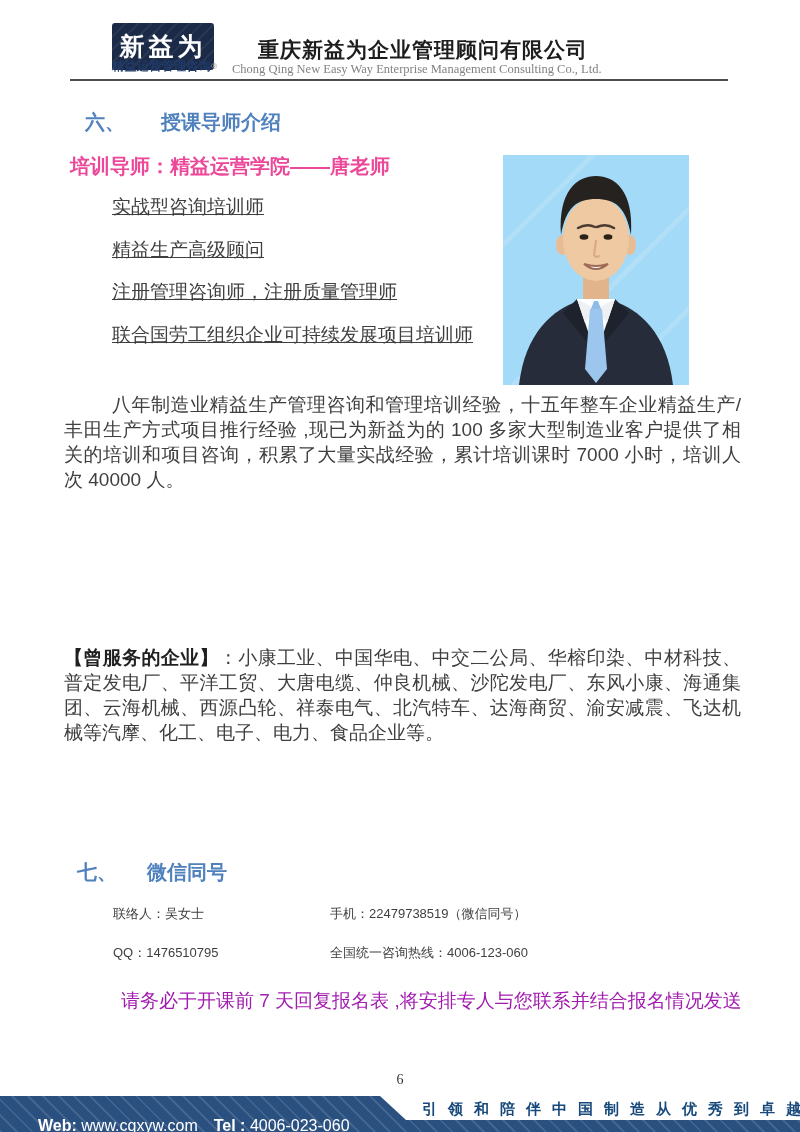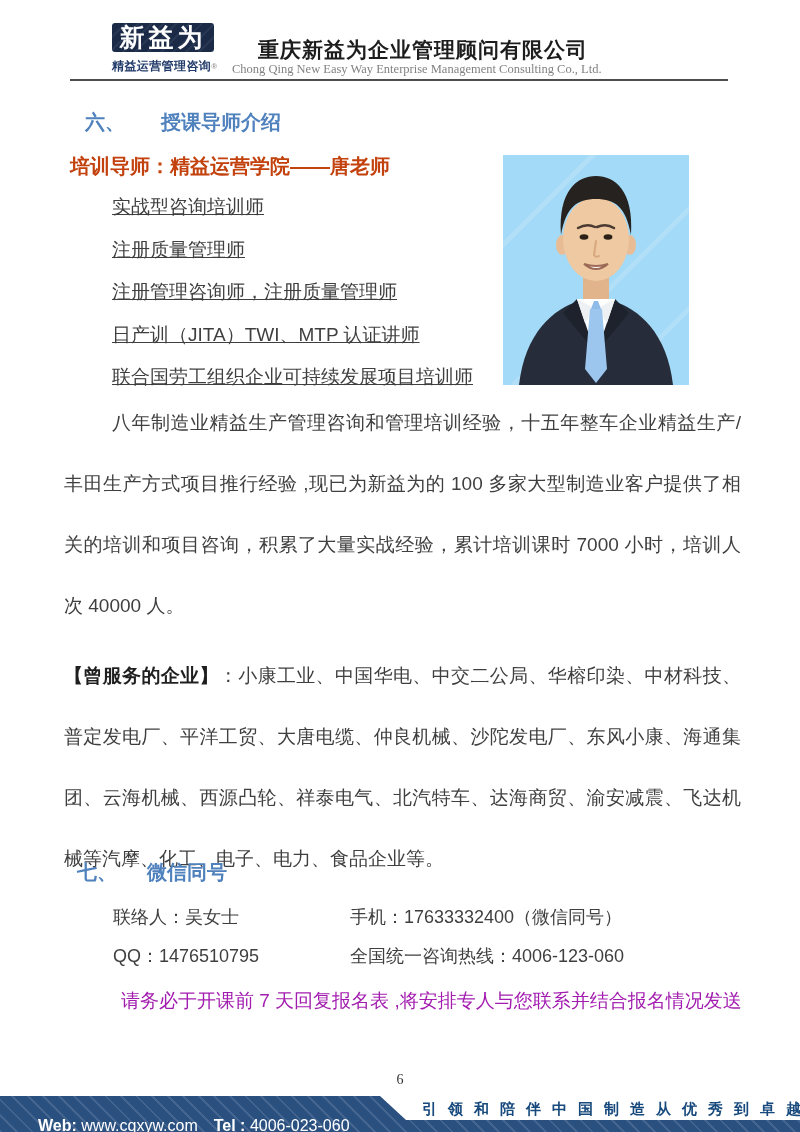--- a/index.html
+++ b/index.html
@@ -2,51 +2,51 @@
 <html><head>
 <meta charset="utf-8">
 <style>
   html,body{margin:0;padding:0;background:#e9e9e9;}
   .page{
     position:relative;width:800px;height:1132px;margin:0 auto;background:#ffffff;
     font-family:"Liberation Sans","DejaVu Sans",sans-serif;color:#3f3f3f;overflow:hidden;
   }
   
   .logo-block{
-    position:absolute;left:112px;top:23px;width:102px;height:29px;
+    position:absolute;left:112px;top:23px;width:102px;height:47px;
     background:#1b2a47;border-radius:3px;display:flex;align-items:center;justify-content:center;
     background-image:repeating-linear-gradient(135deg,rgba(255,255,255,.06) 0 2px,rgba(0,0,0,0) 2px 9px);
   }
   .logo-main{color:#ffffff;font-weight:bold;font-size:25px;letter-spacing:4px;line-height:1;}
   .logo-sub{
     position:absolute;left:112px;top:58px;width:108px;
     color:#203a69;font-weight:bold;font-size:12px;letter-spacing:.4px;white-space:nowrap;
   }
   .logo-reg{font-size:8px;color:#9a9a9a;vertical-align:1px;}
   .company-cn{position:absolute;left:258px;top:36px;font-size:21px;font-weight:bold;color:#1d1d1d;letter-spacing:1px;white-space:nowrap;}
   .company-en{position:absolute;left:232px;top:62px;font-family:"Liberation Serif","DejaVu Serif",serif;font-size:12.5px;color:#828282;white-space:nowrap;}
   .header-rule{position:absolute;left:70px;top:79px;width:658px;border-top:2px solid #4d4d4d;}
   
   .sec-heading{position:absolute;display:flex;color:#4f81bd;font-weight:bold;font-size:20px;}
   .sec-6{left:85px;top:109px;}
   .sec-6 .sec-title{margin-left:36px;text-align:right;}
   .sec-7{left:77px;top:859px;}
   .sec-7 .sec-title{margin-left:30px;}
   
-  .trainer-heading{position:absolute;left:70px;top:153px;font-size:20px;font-weight:bold;color:#c2410c;white-space:nowrap;}
+  .trainer-heading{position:absolute;left:70px;top:153px;font-size:20px;font-weight:bold;color:#ec4899;white-space:nowrap;}
   .credentials{position:absolute;left:112px;top:186px;font-size:19px;line-height:42.6px;color:#3f3f3f;text-decoration:underline;}
   .photo{position:absolute;left:503px;top:155px;width:186px;height:230px;}
   
-  .para{position:absolute;left:64px;width:677px;font-size:19px;line-height:61px;text-align:justify;color:#3f3f3f;}
+  .para{position:absolute;left:64px;width:677px;font-size:19px;line-height:25px;text-align:justify;color:#3f3f3f;}
   .para-exp{top:392px;text-indent:48px;}
   .para-domain{top:559px;}
   .para-clients{top:645px;}
   .inline-label{font-weight:bold;color:#1f1f1f;}
   
-  .contact-row{position:absolute;left:113px;display:flex;font-size:18px;color:#3f3f3f;white-space:nowrap;gap:20px;}
+  .contact-row{position:absolute;left:113px;display:flex;font-size:13px;color:#3f3f3f;white-space:nowrap;}
   .contact-row .col1{width:217px;}
   .row-1{top:905px;}
   .row-2{top:944px;}
   .reg-note{position:absolute;left:121px;top:988px;font-size:19px;color:#a21caf;white-space:nowrap;}
   
   .page-number{position:absolute;left:0;top:1072px;width:800px;text-align:center;font-family:"Liberation Serif","DejaVu Serif",serif;font-size:14px;color:#333333;}
   .footer-band{
     position:absolute;left:0;top:1096px;width:800px;height:36px;background:#2a5080;
     background-image:repeating-linear-gradient(45deg,rgba(255,255,255,.12) 0 2px,rgba(0,0,0,0) 2px 11px);
   }
@@ -80,23 +80,22 @@
 
   <div class="sec-heading sec-6">
     <span class="sec-num">六、</span>
     <span class="sec-title">授课导师介绍</span>
   </div>
 
   <div class="trainer-heading">培训导师：精益运营学院——唐老师</div>
 
   <div class="credentials">
     <div>实战型咨询培训师</div>
-    <div>注册质量管理师</div>
+    <div>精益生产高级顾问</div>
     <div>注册管理咨询师，注册质量管理师</div>
-    <div>日产训（JITA）TWI、MTP 认证讲师</div>
     <div>联合国劳工组织企业可持续发展项目培训师</div>
   </div>
 
   <div class="photo">
     <svg width="186" height="230" viewBox="0 0 186 230" xmlns="http://www.w3.org/2000/svg">
       <rect width="186" height="230" fill="#a3daf7"></rect>
       <g stroke="#bfe4fa" stroke-width="5" opacity="0.55">
         <line x1="-30" y1="120" x2="120" y2="-30"></line>
         <line x1="10" y1="230" x2="230" y2="10"></line>
         <line x1="90" y1="250" x2="300" y2="40"></line>
@@ -128,21 +127,21 @@
 
   <div class="para para-clients"><span class="inline-label">【曾服务的企业】</span><span>：小康工业、中国华电、中交二公局、华榕印染、中材科技、普定发电厂、平洋工贸、大唐电缆、仲良机械、沙陀发电厂、东风小康、海通集团、云海机械、西源凸轮、祥泰电气、北汽特车、达海商贸、渝安减震、飞达机械等汽摩、化工、电子、电力、食品企业等。</span></div>
 
   <div class="sec-heading sec-7">
     <span class="sec-num">七、</span>
     <span class="sec-title">微信同号</span>
   </div>
 
   <div class="contact-row row-1">
     <span class="col1">联络人：吴女士</span>
-    <span class="col2">手机：17633332400（微信同号）</span>
+    <span class="col2">手机：22479738519（微信同号）</span>
   </div>
   <div class="contact-row row-2">
     <span class="col1">QQ：1476510795</span>
     <span class="col2">全国统一咨询热线：4006-123-060</span>
   </div>
   <div class="reg-note">请务必于开课前 7 天回复报名表 ,将安排专人与您联系并结合报名情况发送</div>
 
   <div class="page-number">6</div>
 
   <div class="footer-band">

